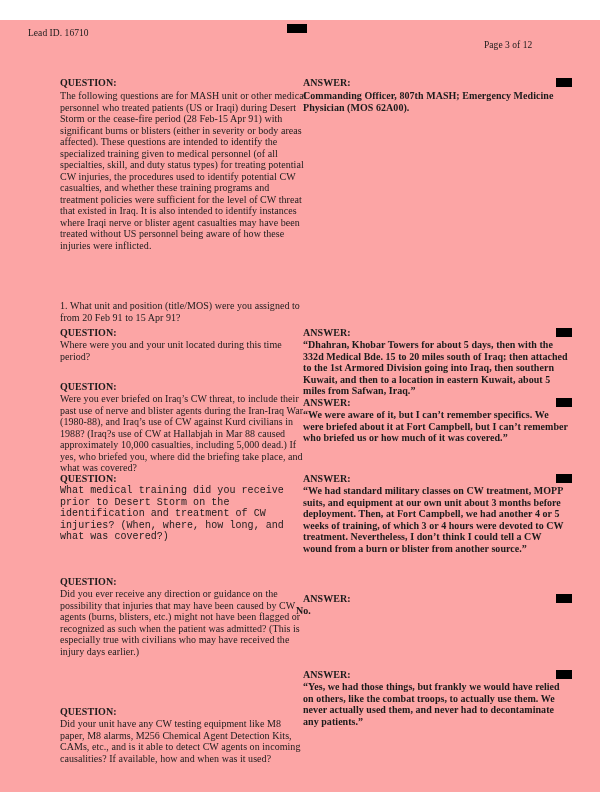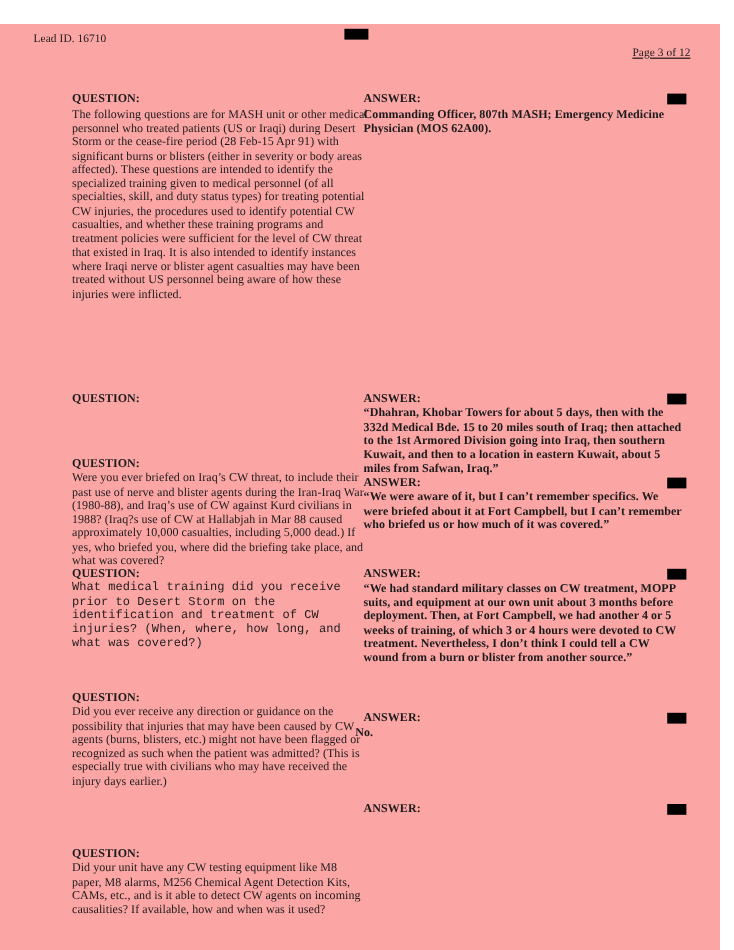--- a/index.html
+++ b/index.html
@@ -13,29 +13,31 @@
   .redact{position:absolute;background:#000000;}
   .hdr{font-size:9.5px;}
 </style>
 </head>
 <body>
 
 <div class="page">
 
   <div class="blk hdr" style="left:28px;top:8px;">Lead ID. 16710</div>
   <div class="redact" style="left:287px;top:4px;width:20px;height:9px;"></div>
-  <div class="blk hdr" style="left:527px;top:20px;text-decoration:underline;">Page  3  of  12</div>
+  <div class="blk hdr" style="left:484px;top:20px;">Page  3  of  12</div>
 
   <div class="blk lbl" style="left:60px;top:57px;">QUESTION:</div>
   <div class="blk qcol" style="left:60px;top:70px;">The following questions are for MASH unit or other medical personnel who treated patients (US or Iraqi) during Desert Storm or the cease-fire period (28 Feb-15 Apr 91) with significant burns or blisters (either in severity or body areas affected). These questions are intended to identify the specialized training given to medical personnel (of all specialties, skill, and duty status types) for treating potential CW injuries, the procedures used to identify potential CW casualties, and whether these training programs and treatment policies were sufficient for the level of CW threat that existed in Iraq. It is also intended to identify instances where Iraqi nerve or blister agent casualties may have been treated without US personnel being aware of how these injuries were inflicted.</div>
+  <div class="blk qcol" style="left:60px;top:280px;">1. What unit and position (title/MOS) were you assigned to from 20 Feb 91 to 15 Apr 91?</div>
   <div class="blk lbl" style="left:303px;top:57px;">ANSWER:</div>
   <div class="redact" style="left:556px;top:58px;width:16px;height:9px;"></div>
   <div class="blk acol" style="left:303px;top:70px;">Commanding Officer, 807th MASH;  Emergency Medicine Physician (MOS 62A00).</div>
 
   <div class="blk lbl" style="left:60px;top:307px;">QUESTION:</div>
+  <div class="blk qcol" style="left:60px;top:319px;">Where were you and your unit located during this time period?</div>
   <div class="blk lbl" style="left:303px;top:307px;">ANSWER:</div>
   <div class="redact" style="left:556px;top:308px;width:16px;height:9px;"></div>
   <div class="blk acol" style="left:303px;top:319px;">“Dhahran, Khobar Towers for about 5 days, then with the 332d Medical Bde. 15 to 20 miles south of Iraq; then attached to the 1st Armored Division going into Iraq, then southern Kuwait, and then to a location in eastern Kuwait, about 5 miles from Safwan, Iraq.”</div>
 
   <div class="blk lbl" style="left:60px;top:361px;">QUESTION:</div>
   <div class="blk qcol" style="left:60px;top:373px;">Were you ever briefed on Iraq’s CW threat, to include their past use of nerve and blister agents during the Iran-Iraq War (1980-88), and Iraq’s use of CW against Kurd civilians in 1988?  (Iraq?s use of CW at Hallabjah in Mar 88 caused approximately 10,000 casualties, including 5,000 dead.)  If yes, who briefed you, where did the briefing take place, and what was covered?</div>
   <div class="blk lbl" style="left:303px;top:377px;">ANSWER:</div>
   <div class="redact" style="left:556px;top:378px;width:16px;height:9px;"></div>
   <div class="blk acol" style="left:303px;top:389px;">“We were aware of it, but I can’t remember specifics.  We were briefed about it at Fort Campbell, but I can’t remember who briefed us or how much of it was covered.”</div>
 
@@ -48,14 +50,15 @@
   <div class="blk lbl" style="left:60px;top:556px;">QUESTION:</div>
   <div class="blk qcol" style="left:60px;top:568px;">Did you ever receive any direction or guidance on the possibility that injuries that may have been caused by CW agents (burns, blisters, etc.) might not have been flagged or recognized as such when the patient was admitted?  (This is especially true with civilians who may have received the injury days earlier.)</div>
   <div class="blk lbl" style="left:303px;top:573px;">ANSWER:</div>
   <div class="redact" style="left:556px;top:574px;width:16px;height:9px;"></div>
   <div class="blk acol" style="left:296px;top:585px;">No.</div>
 
   <div class="blk lbl" style="left:60px;top:686px;">QUESTION:</div>
   <div class="blk qcol" style="left:60px;top:698px;">Did your unit have any CW testing equipment like M8 paper, M8 alarms, M256 Chemical Agent Detection Kits, CAMs, etc., and is it able to detect CW agents on incoming causalities?  If available, how and when was it used?</div>
   <div class="blk lbl" style="left:303px;top:649px;">ANSWER:</div>
   <div class="redact" style="left:556px;top:650px;width:16px;height:9px;"></div>
+  <div class="blk acol" style="left:303px;top:661px;">“Yes, we had those things, but frankly we would have relied on others, like the combat troops, to actually use them.  We never actually used them, and never had to decontaminate any patients.”</div>
 
 </div>
 
 </body></html>

